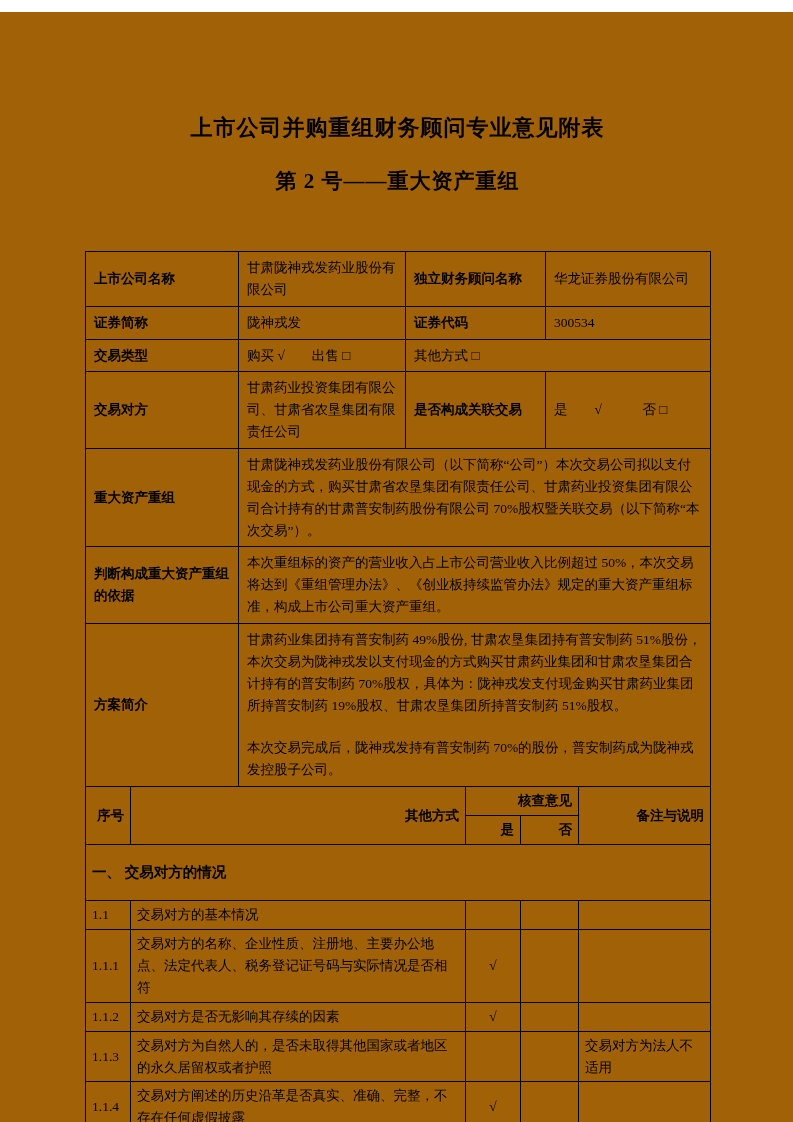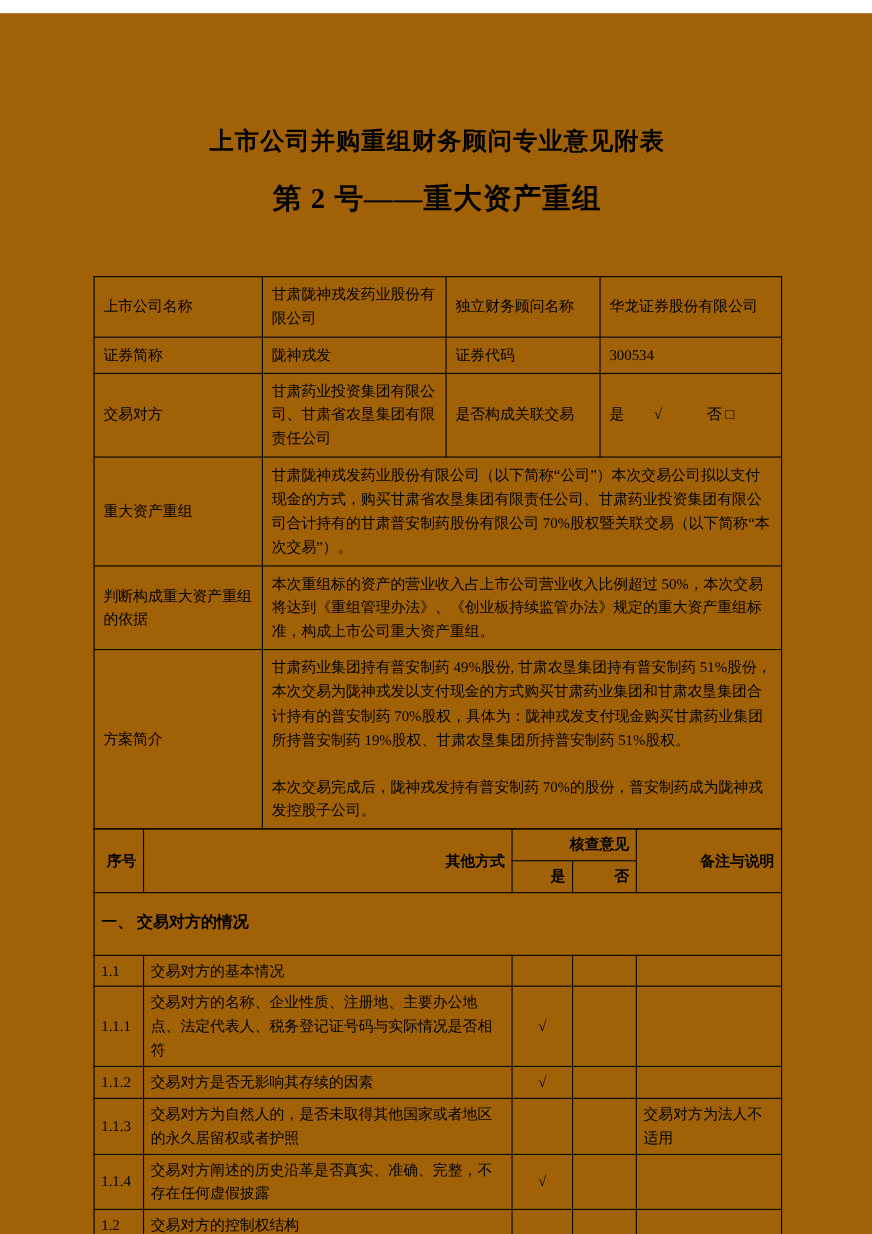--- a/index.html
+++ b/index.html
@@ -7,34 +7,34 @@
   body { font-family:"Liberation Serif","DejaVu Serif",serif; color:#000; }
   .page {
     width:793px; height:1122px; margin:12px auto; background:#a16207;
     padding:100px 83px 0 85px; position:relative; overflow:hidden;
   }
   .title {
     text-align:center; font-size:22px; font-weight:bold;
     letter-spacing:1px; line-height:32px;
   }
   .subtitle {
-    text-align:center; font-size:26px; font-weight:bold;
+    text-align:center; font-size:21px; font-weight:bold;
     letter-spacing:1px; line-height:30px; margin-top:22px;
   }
   table.tbl {
     border-collapse:collapse; width:625px; table-layout:fixed;
     margin-top:55px;
   }
   table.tbl2 { margin-top:-1px; }
   .tbl td {
     border:1px solid #000; font-size:13.5px; line-height:1.62;
     padding:5px 8px; vertical-align:middle; text-align:left;
     word-break:break-all; font-weight:normal;
   }
-  td.lbl { font-weight:normal; }
+  td.lbl { font-weight:bold; }
   .tbl2 td { padding:3px 6px; }
   td.hc { text-align:right; font-weight:bold; }
   td.section { font-weight:bold; font-size:14.5px; padding:16px 6px; }
   td.mark { text-align:center; }
   .para2 { margin-top:21px; }
 </style>
 </head>
 <body>
 
 <div class="page">
@@ -54,20 +54,25 @@
         <td class="lbl">上市公司名称</td>
         <td>甘肃陇神戎发药业股份有限公司</td>
         <td class="lbl">独立财务顾问名称</td>
         <td>华龙证券股份有限公司</td>
       </tr>
       <tr>
         <td class="lbl">证券简称</td>
         <td>陇神戎发</td>
         <td class="lbl">证券代码</td>
         <td>300534</td>
+      </tr>
+      <tr>
+        <td class="lbl">交易类型</td>
+        <td>购买 √　　出售 □</td>
+        <td colspan="2">其他方式 □</td>
       </tr>
       <tr>
         <td class="lbl">交易对方</td>
         <td>甘肃药业投资集团有限公司、甘肃省农垦集团有限责任公司</td>
         <td class="lbl">是否构成关联交易</td>
         <td>是　　√　　　否 □</td>
       </tr>
       <tr>
         <td class="lbl">重大资产重组</td>
         <td colspan="3">甘肃陇神戎发药业股份有限公司（以下简称“公司”）本次交易公司拟以支付现金的方式，购买甘肃省农垦集团有限责任公司、甘肃药业投资集团有限公司合计持有的甘肃普安制药股份有限公司 70%股权暨关联交易（以下简称“本次交易”）。</td>

